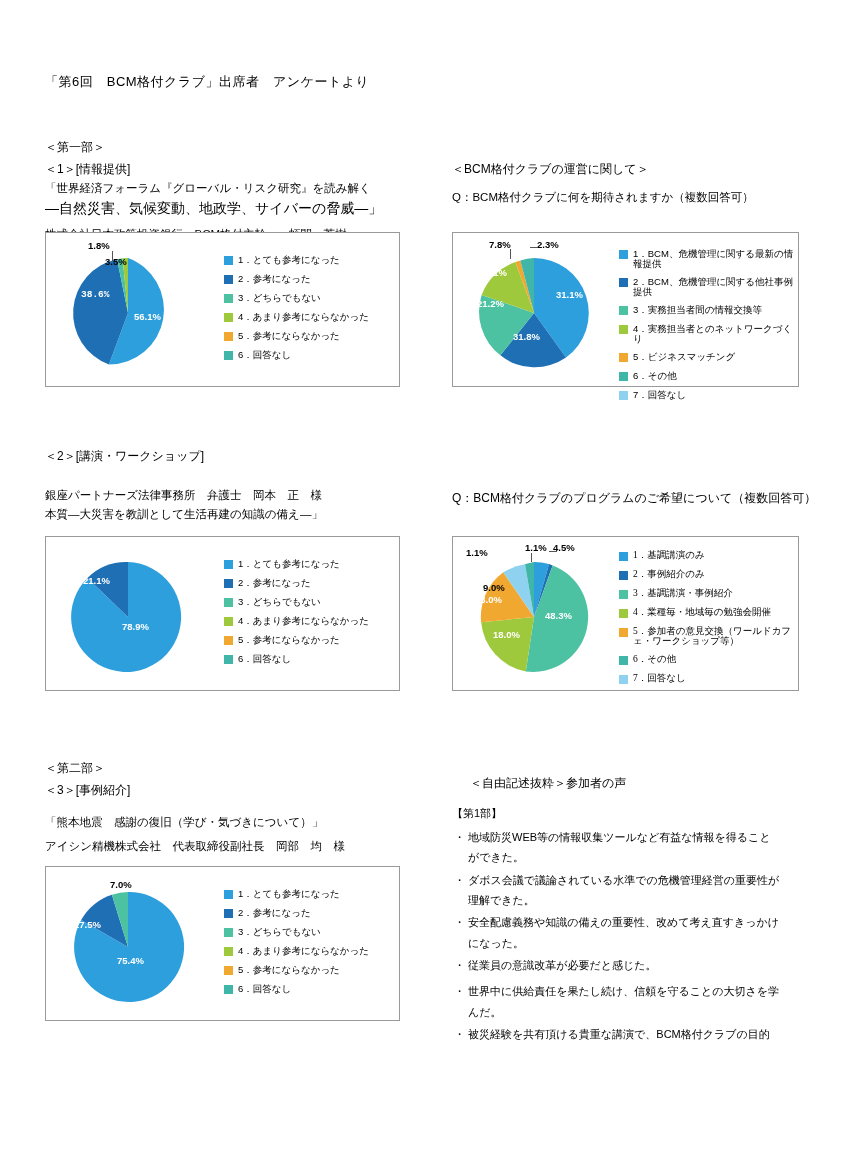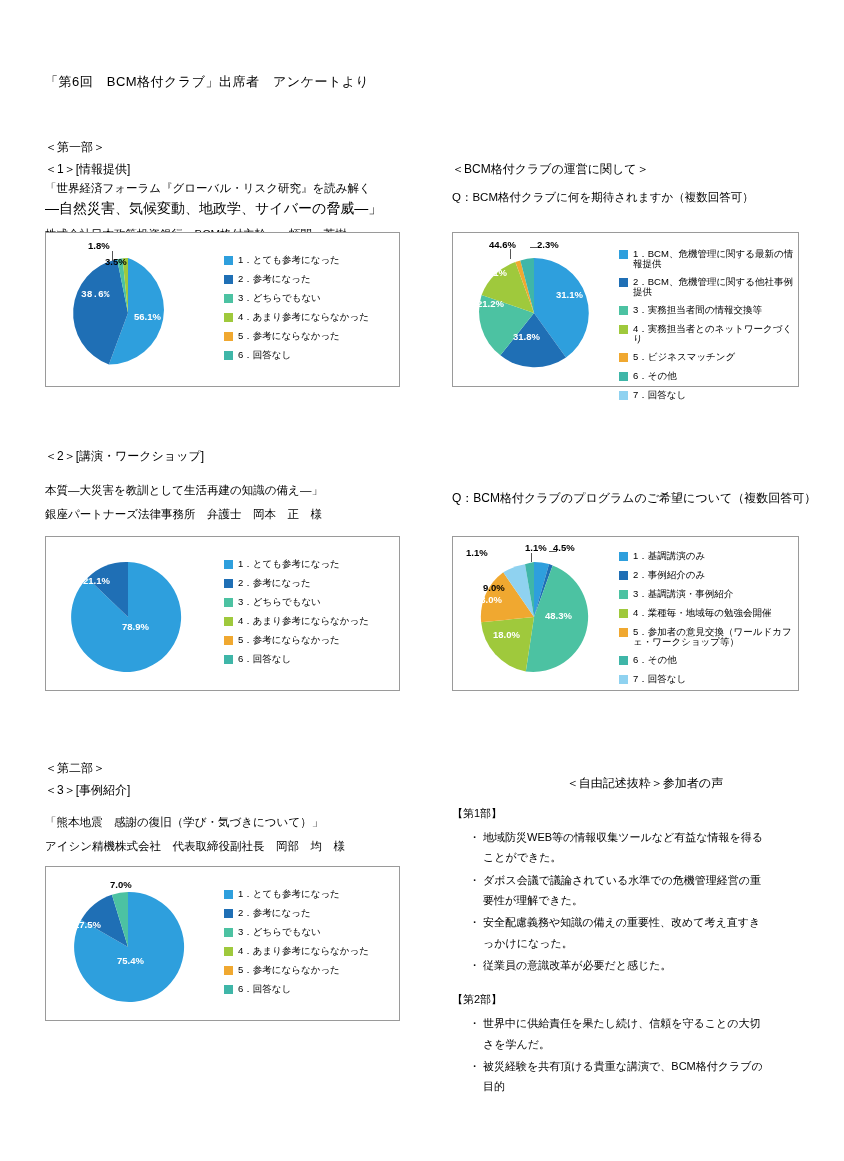--- a/index.html
+++ b/index.html
@@ -55,21 +55,21 @@
     color:#000;
     white-space:nowrap;
   }
   .slice-label.white{color:#fff;}
 
   .leader{position:absolute;background:#555;}
 
   .free-head{font-size:12px;}
   .free-sub{font-size:11px;margin-top:10px;}
   ul.bullets{
-    list-style:none;margin:17px;padding:0;font-size:11px;line-height:1.85;
+    list-style:none;margin:2px;padding:0;font-size:11px;line-height:1.85;
   }
   ul.bullets li{
     position:relative;padding-left:14px;margin-bottom:2px;
   }
   ul.bullets li:before{
     content:"・";position:absolute;left:0;top:0;
   }
 </style>
 </head>
 <body>
@@ -132,22 +132,22 @@
           <span class="sw" style="background:#3fb6a8"></span>
           <span class="lbl">6．回答なし</span>
         </div>
     </div>
   </div>
 
   <div class="col-left" style="top:448px;width:370px;">
     <div class="sec-head">＜2＞[講演・ワークショップ]</div>
   </div>
   <div class="col-left" style="top:479px;width:370px;">
+    <div class="sub-head centered" style="font-size:11.5px;margin-top:9px;">銀座パートナーズ法律事務所　弁護士　岡本　正　様</div>
     <div class="sub-head" style="font-size:11.5px;margin-top:4px;">本質―大災害を教訓として生活再建の知識の備え―」</div>
-    <div class="sub-head centered" style="font-size:11.5px;margin-top:9px;">銀座パートナーズ法律事務所　弁護士　岡本　正　様</div>
   </div>
 
   <div class="chartbox" style="left:45px;top:536px;width:355px;height:155px;position:absolute;">
     <svg class="pie-wrap" style="left:12px;top:14px;" width="140" height="130" viewBox="0 0 140 130">
 
       <path d="M70 66 L70 11 A55 55 0 1 1 29.43 26.88 Z" fill="#2e9fdd"></path>
 
       <path d="M70 66 L29.43 26.88 A55 55 0 0 1 70 11 Z" fill="#1f6fb5"></path>
     </svg>
     <div class="slice-label white" style="left:76px;top:84px;">78.9%</div>
@@ -252,21 +252,21 @@
       <path d="M75 68 L22.61 50.03 A55 55 0 0 1 56.33 17.11 Z" fill="#9fc93c"></path>
 
       <path d="M75 68 L56.33 17.11 A55 55 0 0 1 61.37 15.46 Z" fill="#f0a830"></path>
 
       <path d="M75 68 L61.37 15.46 A55 55 0 0 1 75 13 Z" fill="#3fb6a8"></path>
     </svg>
     <div class="slice-label white" style="left:103px;top:56px;">31.1%</div>
     <div class="slice-label white" style="left:60px;top:98px;">31.8%</div>
     <div class="slice-label white" style="left:24px;top:65px;">21.2%</div>
     <div class="slice-label white" style="left:27px;top:34px;">12.1%</div>
-    <div class="slice-label" style="left:36px;top:6px;">44.6%</div>
+    <div class="slice-label" style="left:36px;top:6px;">7.8%</div>
     <div class="slice-label" style="left:84px;top:6px;">2.3%</div>
     <div class="leader" style="left:57px;top:16px;width:1px;height:10px;"></div>
     <div class="leader" style="left:77px;top:14px;width:8px;height:1px;"></div>
 
     <div class="legend" style="left:166px;top:16px;width:180px;">
       <div class="row">
           <span class="sw" style="background:#2e9fdd"></span>
           <span class="lbl">1．BCM、危機管理に関する最新の情報提供</span>
         </div>
       <div class="row">
@@ -320,21 +320,21 @@
     <div class="slice-label" style="left:100px;top:5px;">4.5%</div>
     <div class="slice-label" style="left:72px;top:5px;">1.1%</div>
     <div class="slice-label white" style="left:92px;top:73px;">48.3%</div>
     <div class="slice-label white" style="left:40px;top:92px;">18.0%</div>
     <div class="slice-label white" style="left:22px;top:57px;">18.0%</div>
     <div class="slice-label" style="left:30px;top:29px;margin-top:16px;">9.0%</div>
     <div class="slice-label" style="left:13px;top:10px;">1.1%</div>
     <div class="leader" style="left:96px;top:14px;width:8px;height:1px;"></div>
     <div class="leader" style="left:78px;top:16px;width:1px;height:9px;"></div>
 
-    <div class="legend" style="left:166px;top:14px;width:180px;">
+    <div class="legend" style="left:166px;top:14px;width:180px;font-family:Liberation Serif, serif;">
       <div class="row">
           <span class="sw" style="background:#2e9fdd"></span>
           <span class="lbl">1．基調講演のみ</span>
         </div>
       <div class="row">
           <span class="sw" style="background:#1f6fb5"></span>
           <span class="lbl">2．事例紹介のみ</span>
         </div>
       <div class="row">
           <span class="sw" style="background:#4cc2a2"></span>
@@ -352,31 +352,30 @@
           <span class="sw" style="background:#3fb6a8"></span>
           <span class="lbl">6．その他</span>
         </div>
       <div class="row">
           <span class="sw" style="background:#8fd2f0"></span>
           <span class="lbl">7．回答なし</span>
         </div>
     </div>
   </div>
 
-  <div class="col-right" style="top:775px;width:350px;left:470px;text-align:center;">
+  <div class="col-right" style="top:775px;width:350px;left:470px;">
     <div class="free-head">＜自由記述抜粋＞参加者の声</div>
   </div>
   <div class="col-right" style="top:806px;width:330px;left:452px;">
     <div class="free-sub" style="margin-top:0;">【第1部】</div>
     <ul class="bullets" style="margin-top:6px;">
       <li>地域防災WEB等の情報収集ツールなど有益な情報を得ることができた。</li>
       <li>ダボス会議で議論されている水準での危機管理経営の重要性が理解できた。</li>
       <li>安全配慮義務や知識の備えの重要性、改めて考え直すきっかけになった。</li>
       <li>従業員の意識改革が必要だと感じた。</li>
     </ul>
-    <div class="free-sub">【第2部】</div>
     <ul class="bullets" style="margin-top:6px;">
       <li>世界中に供給責任を果たし続け、信頼を守ることの大切さを学んだ。</li>
       <li>被災経験を共有頂ける貴重な講演で、BCM格付クラブの目的</li>
     </ul>
   </div>
 
 </div>
 
 </body></html>

